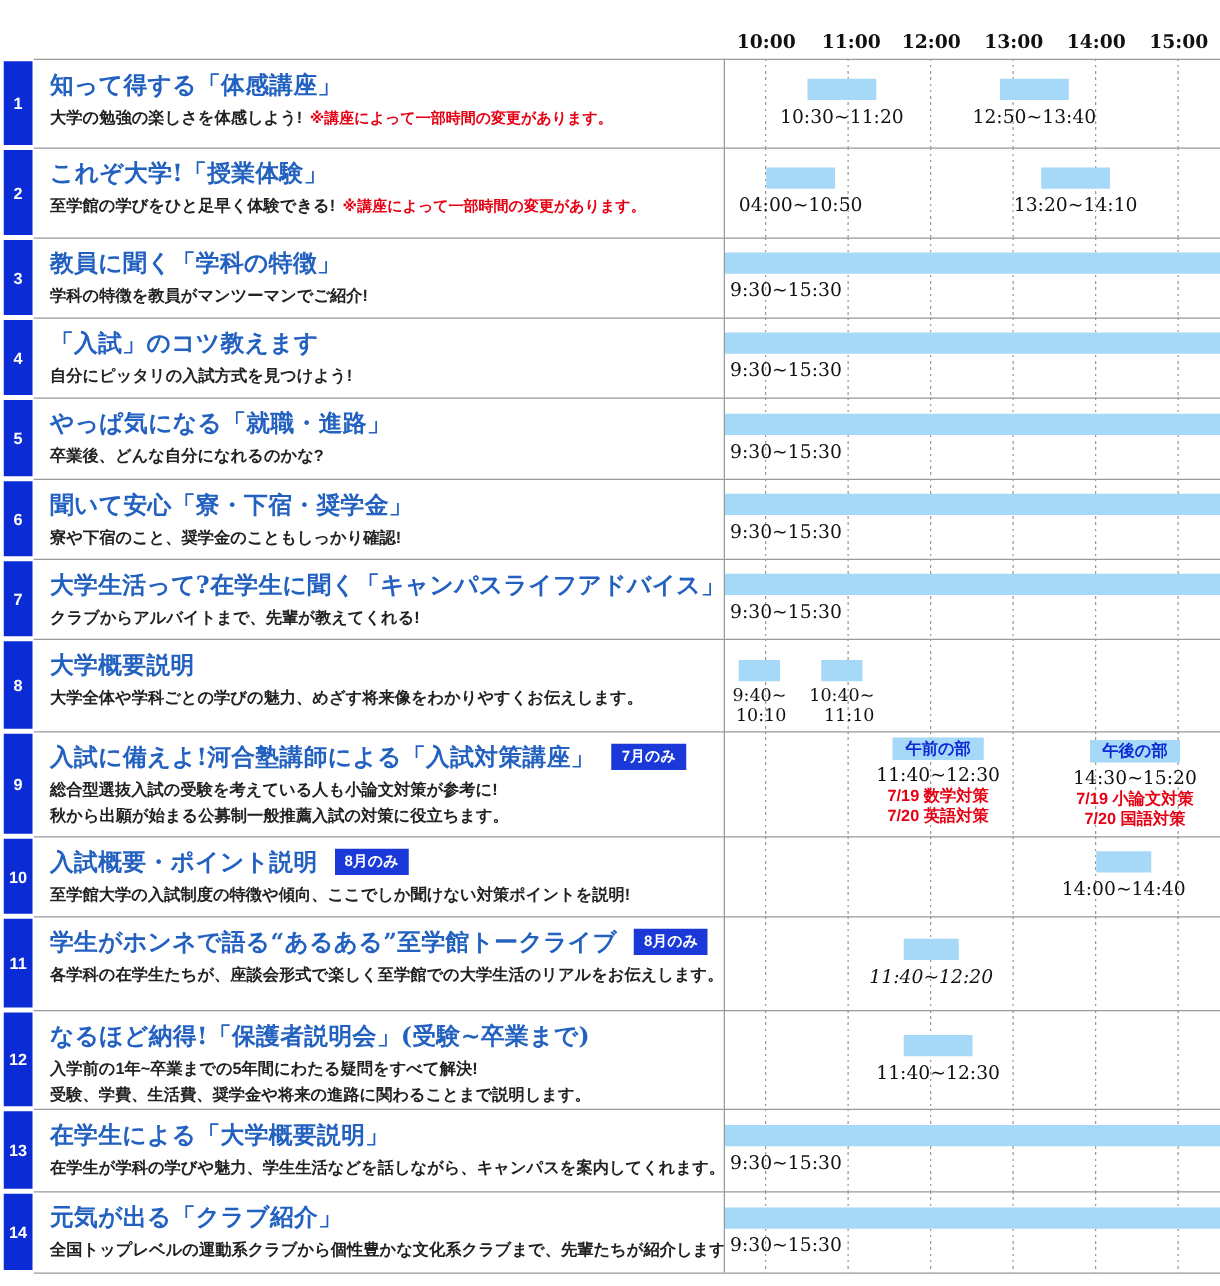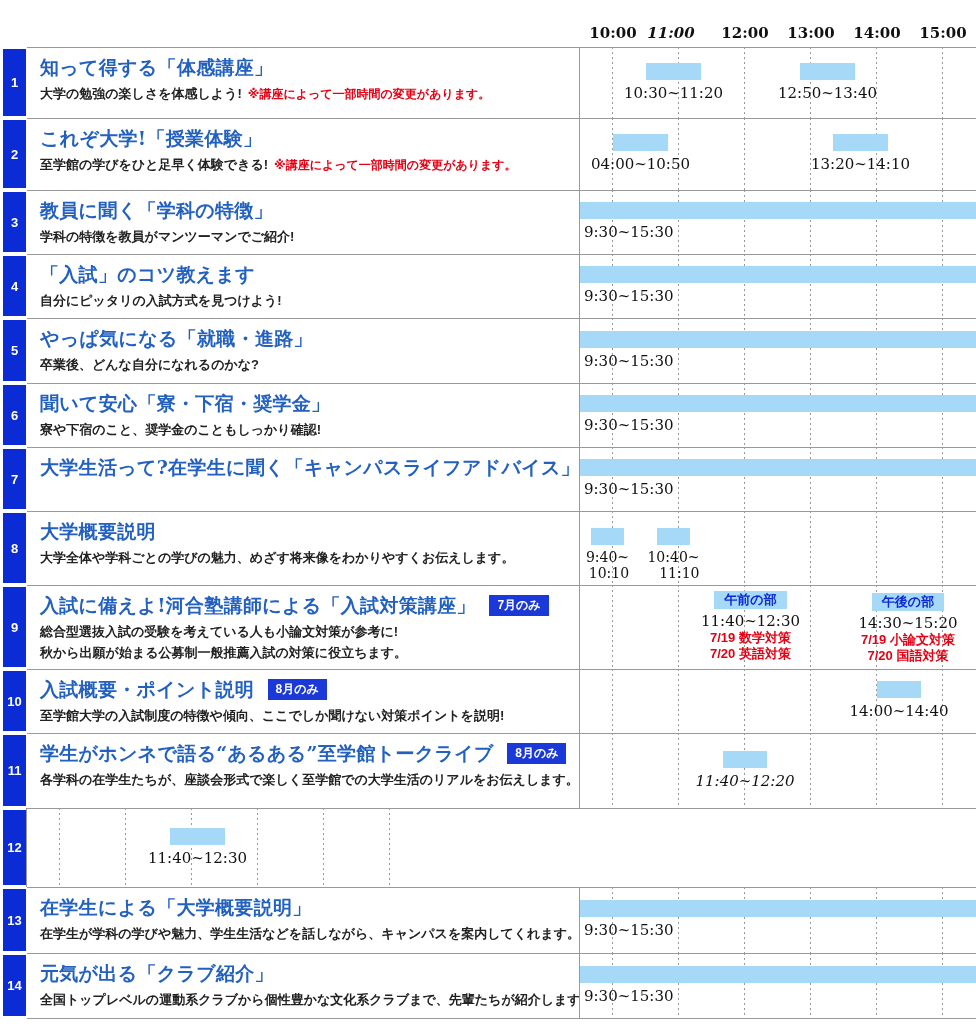--- a/index.html
+++ b/index.html
@@ -80,21 +80,21 @@
   .session-date { color:var(--note-red); font-size:13px; font-weight:bold; line-height:16px; white-space:nowrap; }
   .session-date:first-of-type { margin-top:3px; }
 </style>
 </head>
 <body style="--bar: #a6d8f7; --row-number-bg: #0b2bd5; --badge-bg: #1b39d8; --title: #2361c0; --tag-blue: #0b2bd5; --note-red: #e60014; --grid: #999999;">
 
 <div class="table">
   <div class="header">
     <div class="axis">
         <span class="tick" style="left: 33px;">10:00</span>
-        <span class="tick" style="left: 91px; font-style: italic;">11:00</span>
+        <span class="tick" style="left: 101px;">11:00</span>
         <span class="tick" style="left: 165px;">12:00</span>
         <span class="tick" style="left: 231px;">13:00</span>
         <span class="tick" style="left: 297px;">14:00</span>
         <span class="tick" style="left: 363px;">15:00</span>
       </div>
   </div>
   <div id="rows-host">
   <div class="row" style="height: 71px;">
     <div class="num">
           <span>1</span>
@@ -215,20 +215,23 @@
 
   <div class="row" style="height: 64px;">
     <div class="num">
           <span>7</span>
         </div>
     <div class="content">
       <div class="title-line">
         <span class="title">大学生活って?在学生に聞く「キャンパスライフアドバイス」</span>
         
       </div>
+      <div class="descs">
+            <div class="desc-line"><span>クラブからアルバイトまで、先輩が教えてくれる!</span></div>
+          </div>
     </div>
     <div class="chart">
           <div class="bar" style="left: 0px; width: 396px; top: 12px;"></div>
           <div class="bar-label" style="top: 33px; left: 4px;">9:30~15:30</div>
         </div>
   </div>
 
   <div class="row" style="height: 74px;">
     <div class="num">
           <span>8</span>
@@ -311,20 +314,30 @@
     <div class="chart">
           <div class="bar" style="left: 143px; width: 44px; top: 18px;"></div>
           <div class="bar-label center" style="top: 39px; left: 165px; font-style: italic;">11:40~12:20</div>
         </div>
   </div>
 
   <div class="row" style="height: 79px;">
     <div class="num">
           <span>12</span>
         </div>
+    <div class="content">
+      <div class="title-line">
+        <span class="title">なるほど納得!「保護者説明会」(受験~卒業まで)</span>
+        
+      </div>
+      <div class="descs">
+            <div class="desc-line"><span>入学前の1年~卒業までの5年間にわたる疑問をすべて解決!</span></div>
+            <div class="desc-line"><span>受験、学費、生活費、奨学金や将来の進路に関わることまで説明します。</span></div>
+          </div>
+    </div>
     <div class="chart">
           <div class="bar" style="left: 143px; width: 55px; top: 20px;"></div>
           <div class="bar-label center" style="top: 41px; left: 170.5px;">11:40~12:30</div>
         </div>
   </div>
 
   <div class="row" style="height: 66px;">
     <div class="num">
           <span>13</span>
         </div>

